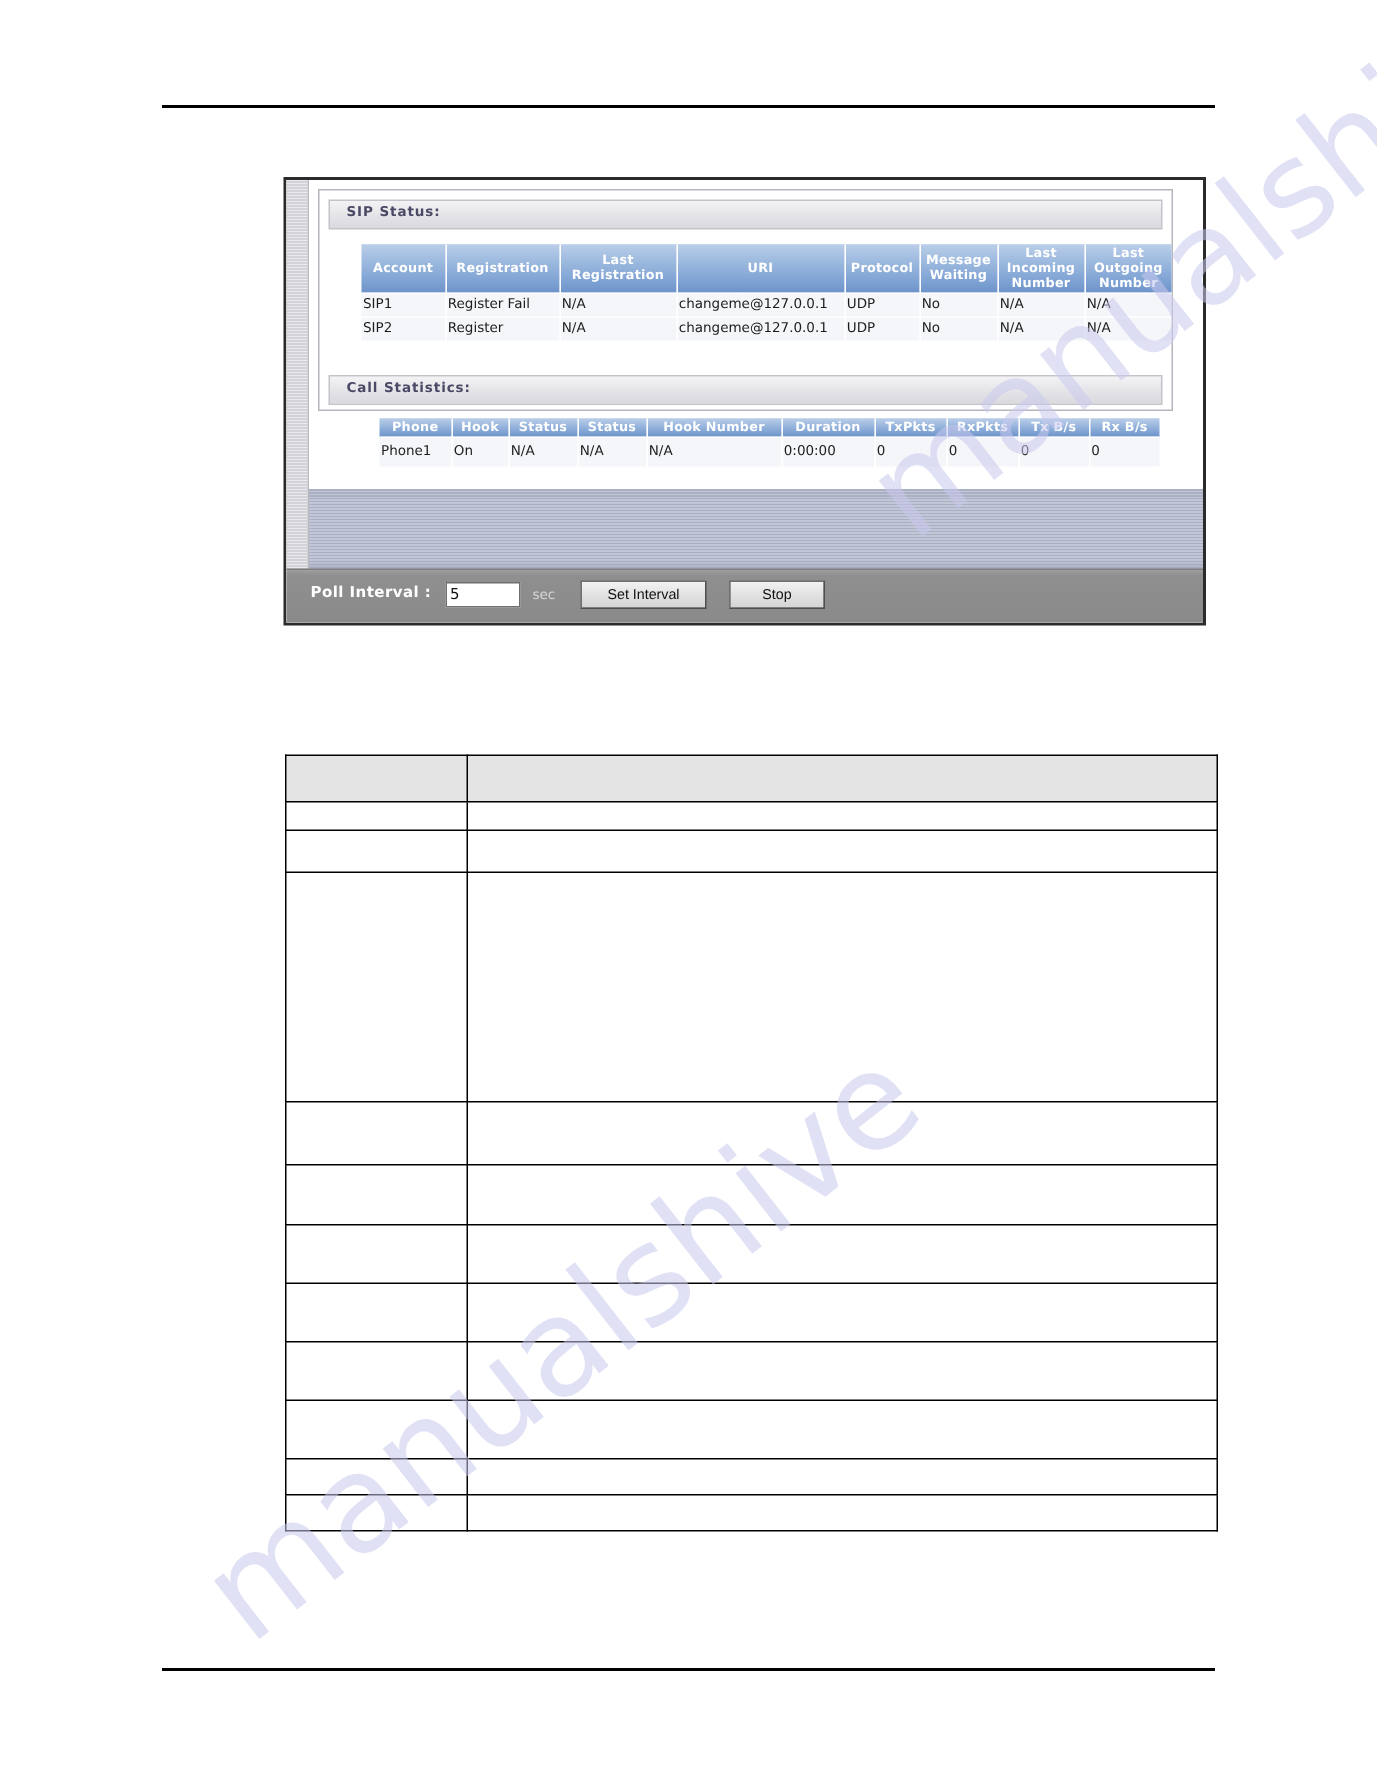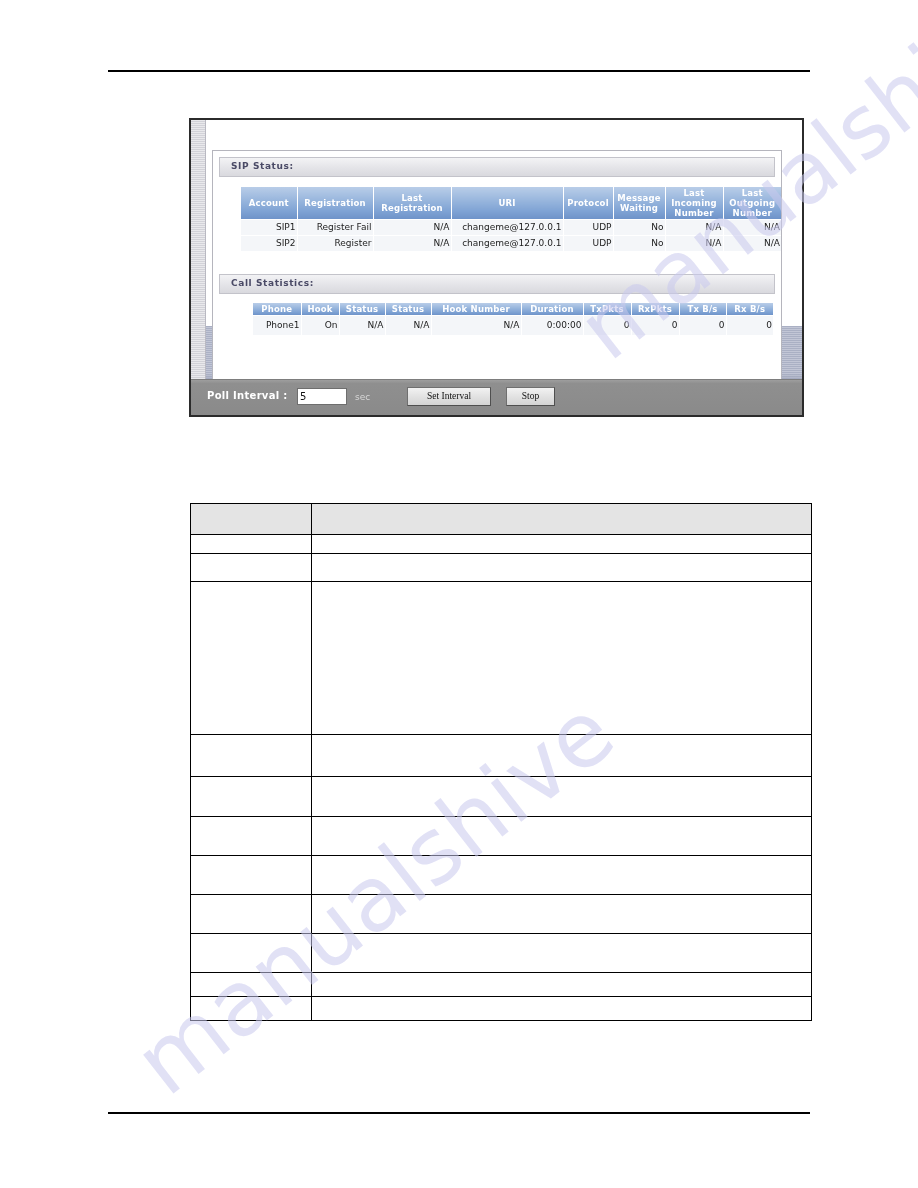--- a/index.html
+++ b/index.html
@@ -86,25 +86,24 @@
         #d2d2d8 1px, #d2d2d8 2px
       );
     border-right: 1px solid #b9b9c2;
   }
   
   .card {
     position: absolute;
     left: 21px;
     top: 6px;
     width: 570px;
-    height: 240px;
+    height: 148px;
     background: #ffffff;
     border: 1px solid #b5b5bd;
     box-sizing: border-box;
-    margin-top: 24px;
   }
   
   .grad-fill {
     position: absolute;
     left: 15px;
     top: 206px;
     right: 0px;
     height: 57px;
     background:
       repeating-linear-gradient(
@@ -161,21 +160,21 @@
     border-bottom: 1px solid #ffffff;
     padding: 1px 1px;
     line-height: 10px;
     letter-spacing: .2px;
     vertical-align: middle;
   }
   table.rt td {
     background: #f4f6f9;
     color: #1c1c1c;
     font-size: 9px;
-    text-align: right;
+    text-align: left;
     border-right: 1px solid #ffffff;
     border-bottom: 1px solid #ffffff;
     padding: 2px 1px;
     line-height: 11px;
   }
   table.rt th:last-child, table.rt td:last-child { border-right: none; }
 
   #sip-table  { left: 28px;  top: 36px;  width: 540px; height: 60px; }
   #call-table { left: 40px;  top: 152px; width: 520px; height: 33px; }
 
@@ -226,31 +225,30 @@
   }
   .btn {
     position: absolute;
     top: 7px;
     height: 19px;
     background: linear-gradient(to bottom, #f2f2f2 0%, #e2e2e2 50%, #d4d4d4 100%);
     border: 1px solid #6f6f6f;
     border-right-color: #4f4f4f;
     border-bottom-color: #4f4f4f;
     box-sizing: border-box;
-    font-family: Liberation Serif, serif;
+    font-family: Liberation Sans, sans-serif;
     font-size: 9.5px;
     color: #111111;
     text-align: center;
     line-height: 17px;
     cursor: pointer;
     padding: 0;
-    margin-left: 20px;
   }
   .btn-set  { left: 196px; width: 84px; }
-  .btn-stop { left: 295px; width: 49px; }
+  .btn-stop { left: 295px; width: 64px; }
 
   
   table.doc {
     position: absolute;
     left: 190px;
     top: 503px;
     width: 621px;
     border-collapse: collapse;
     table-layout: fixed;
     font-family: "Liberation Sans", sans-serif;

